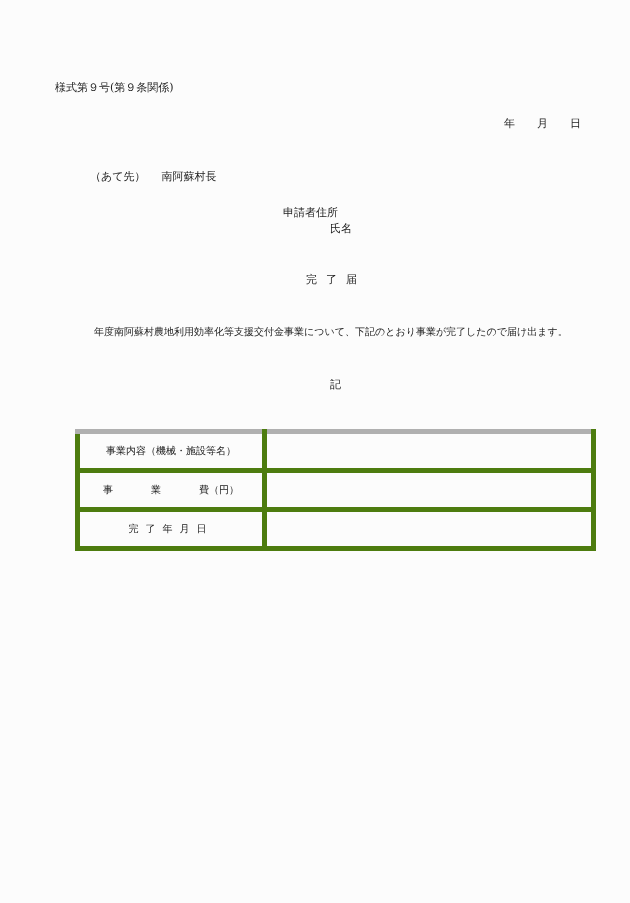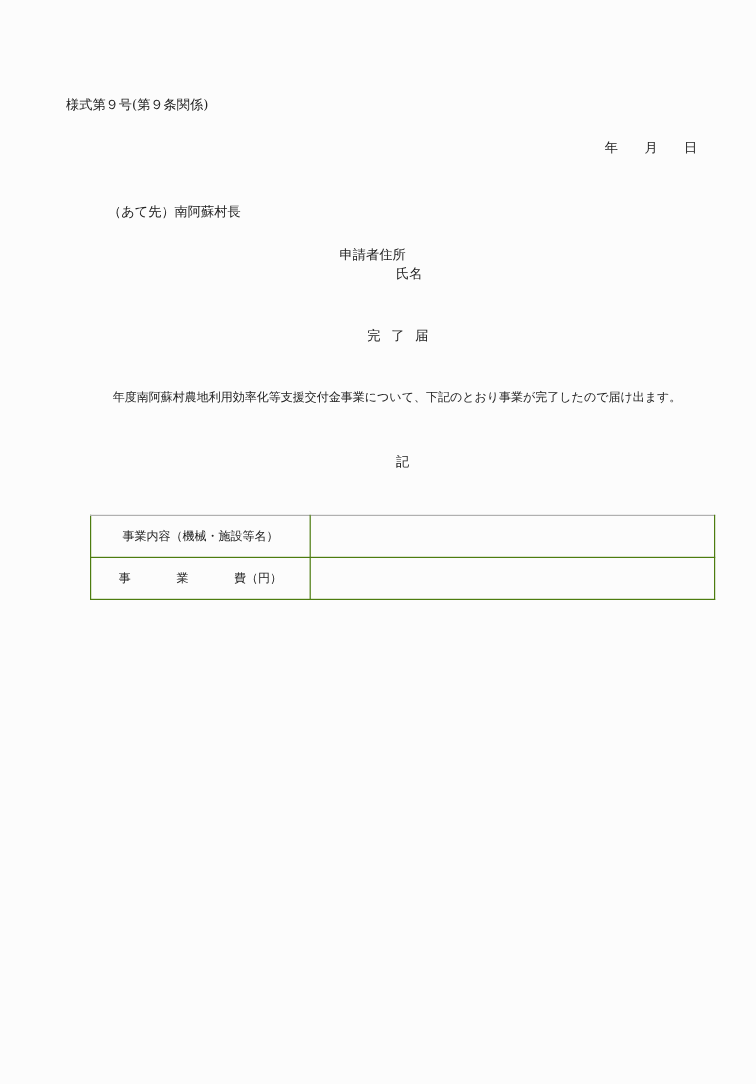--- a/index.html
+++ b/index.html
@@ -18,21 +18,21 @@
     }
     .abs { position: absolute; white-space: nowrap; }
 
     .form-number { left: 55px; top: 80px; font-size: 11px; }
 
     .date-line { left: 504px; top: 116px; font-size: 11px; }
     .date-line span { display: inline-block; }
     .date-line .gap { width: 22px; }
 
     .addressee { left: 90px; top: 169px; font-size: 11px; }
-    .addressee .to-name { }
+    .addressee .to-name { margin-left: 16px; }
 
     .applicant-label { left: 283px; top: 205px; font-size: 11px; }
     .applicant-address { left: 316px; top: 205px; font-size: 11px; }
     .applicant-name { left: 330px; top: 221px; font-size: 11px; }
 
     .doc-title { left: 306px; top: 272px; font-size: 11px; letter-spacing: 9px; }
 
     .body-text {
       left: 72px; top: 323px; width: 540px;
       white-space: normal;
@@ -45,21 +45,21 @@
 
     .detail-table {
       position: absolute;
       left: 75px;
       top: 429px;
       width: 521px;
       border-collapse: collapse;
       table-layout: fixed;
     }
     .detail-table td {
-      border: 1px solid #4d7c0f;
+      border: 5px solid #4d7c0f;
       height: 34px;
       padding: 0;
       font-size: 10px;
       vertical-align: middle;
     }
     .detail-table td.label-cell {
       width: 182px;
       text-align: center;
     }
     .detail-table td.value-cell {
@@ -97,14 +97,18 @@
       <tr>
     <td class="label-cell">事業内容（機械・施設等名）</td>
     <td class="value-cell"></td>
   </tr>
   <tr>
     <td class="label-cell cost-label">
       <span style="width:48px;text-align:left;">事</span><span style="width:48px;text-align:left;">業</span><span>費（円）</span>
     </td>
     <td class="value-cell"></td>
   </tr>
+  <tr>
+    <td class="label-cell wide">完了年月日</td>
+    <td class="value-cell"></td>
+  </tr>
 </tbody>
   </table>
 
 </body></html>

